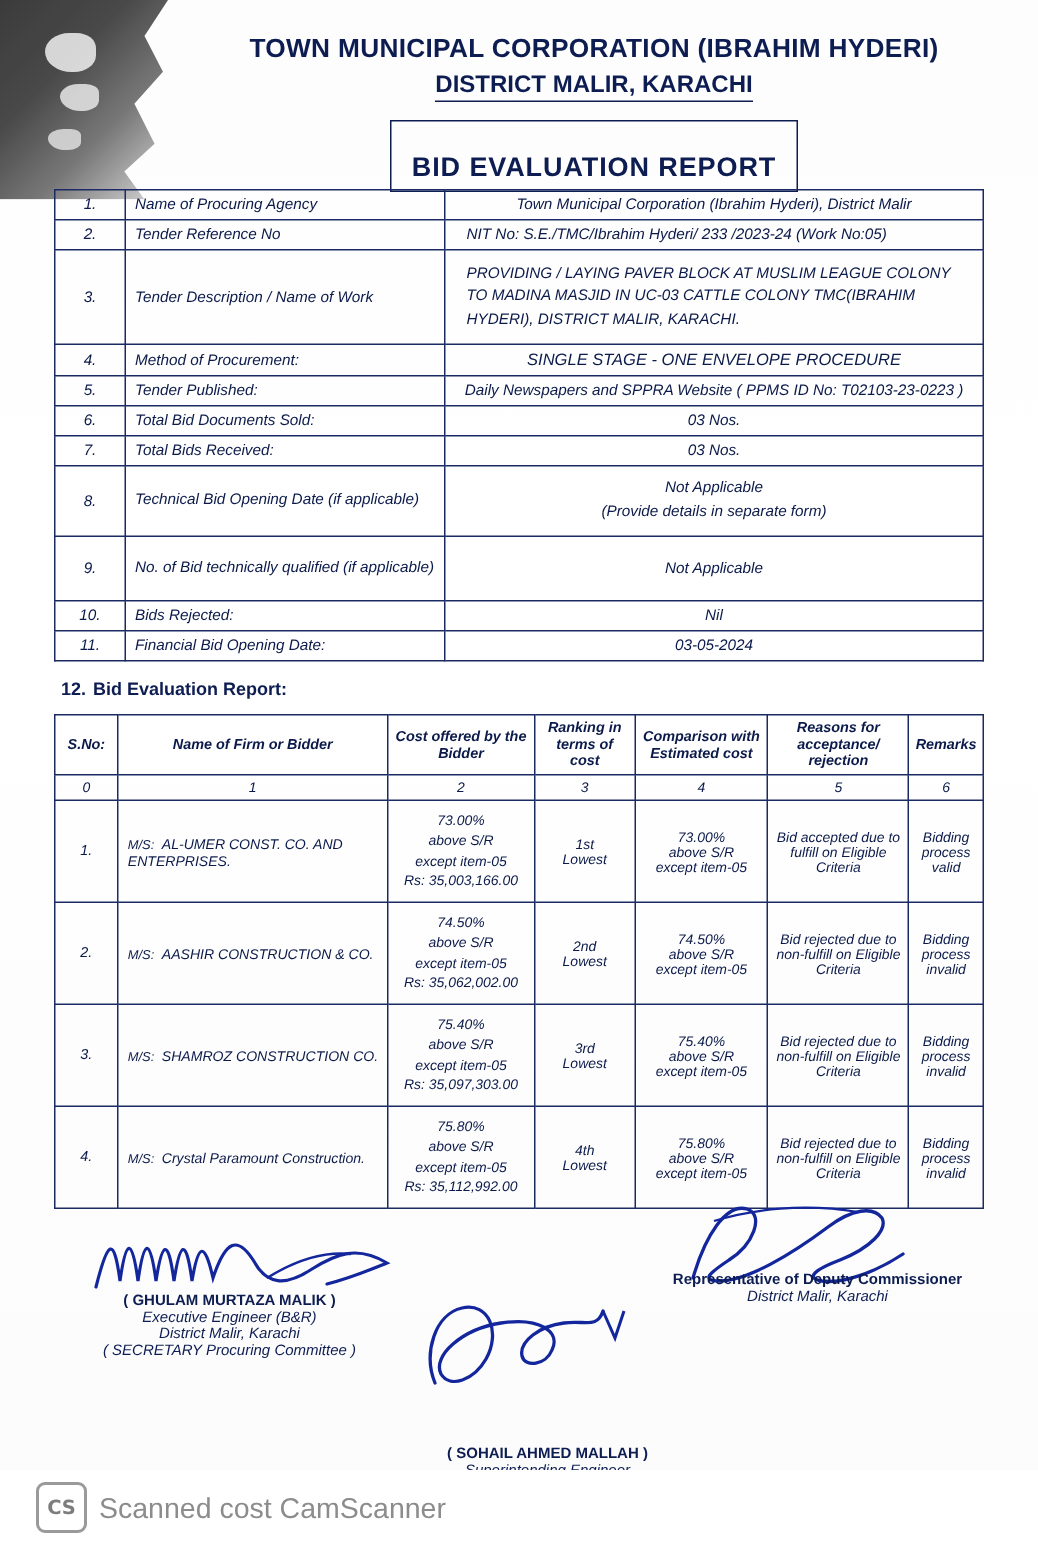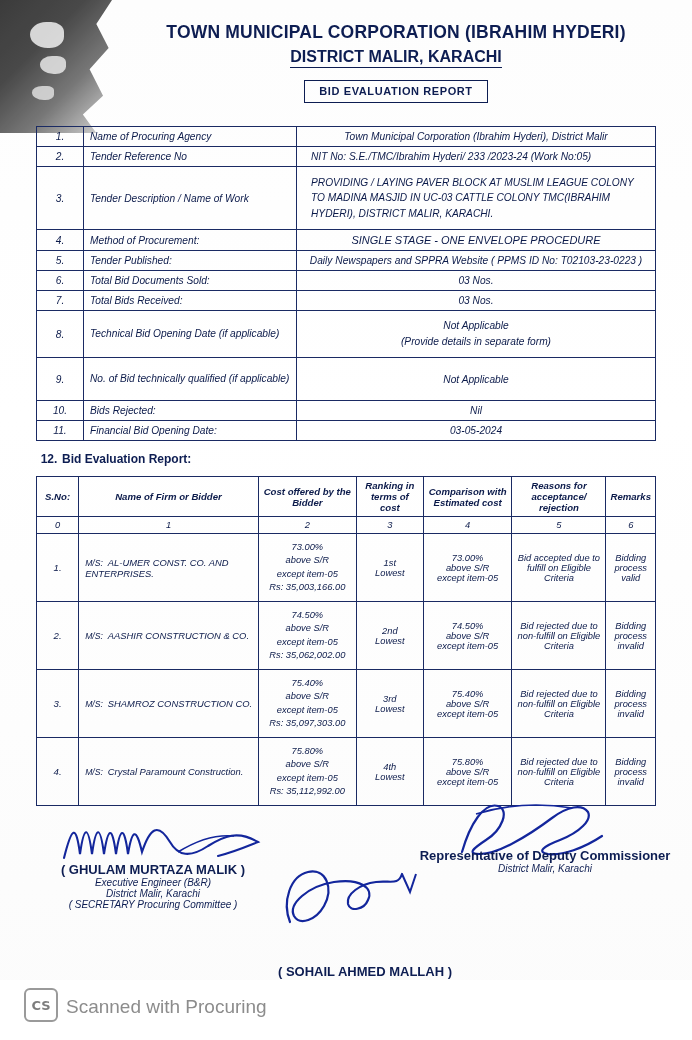--- a/index.html
+++ b/index.html
@@ -34,22 +34,22 @@
   .org-line1{
     font-weight:bold;font-size:17.5px;letter-spacing:.2px;color:#0d1d52;
     white-space:nowrap;
   }
   .org-line2{
     font-weight:bold;font-size:16px;margin-top:5px;color:#0d1d52;
     display:inline-block;border-bottom:1.6px solid #0d1d52;padding-bottom:1px;
   }
   .title-badge{
     margin:12px auto 17px;display:inline-block;
-    border:1.6px solid #0d1d52;padding:4px 14px 5px;
-    font-weight:bold;font-size:11px;letter-spacing:.6px;color:#0d1d52;
+    border:1.6px solid #0d1d52;padding:20px 14px 5px;
+    font-weight:bold;font-size:18px;letter-spacing:.6px;color:#0d1d52;
   }
 
   table{border-collapse:collapse;}
   .tbl1{
     position:absolute;left:36px;top:126px;width:620px;
     font-size:10.2px;
   }
   .tbl1 td{
     border:1px solid #1a2a63;
     padding:4px 6px;
@@ -76,21 +76,21 @@
     font-style:italic;font-weight:normal;
   }
   .tbl2 th{font-weight:bold;font-size:9.6px;}
   .tbl2 .rownum{font-size:9.6px;}
   .tbl2 .firm{text-align:left;font-size:9.4px;padding-left:6px;}
   .tbl2 .firm .ms{font-size:8.6px;margin-right:5px;}
   .cost div{line-height:1.45;}
 
   
   .sig{position:absolute;font-size:10px;text-align:center;color:#0d1d52;font-style:italic;}
-  .sig .nm{font-weight:bold;font-style:normal;font-size:13px;}
+  .sig .nm{font-weight:bold;font-style:normal;font-size:10px;}
   .sig1{left:28px;top:862px;width:250px;}
   .sig2{left:410px;top:848px;width:270px;}
   .sig3{left:235px;top:925px;width:260px;margin-top:39px;}
 
   .ink{position:absolute;pointer-events:none;}
 
   .footer{
     position:absolute;left:0;right:0;bottom:0;height:60px;
     background:#ffffff;
   }
@@ -329,16 +329,16 @@
 
   <div class="sig sig3">
     <div class="nm">( SOHAIL AHMED MALLAH )</div>
     <div>Superintending Engineer</div>
     <div>District Malir, Karachi</div>
     <div>( CHAIRMAN Procuring Committee )</div>
   </div>
 
   <div class="footer">
     <div class="cs-badge">CS</div>
-    <div class="cs-text">Scanned with Procuring</div>
+    <div class="cs-text">Scanned cost CamScanner</div>
   </div>
 
 </div>
 
 </body></html>

